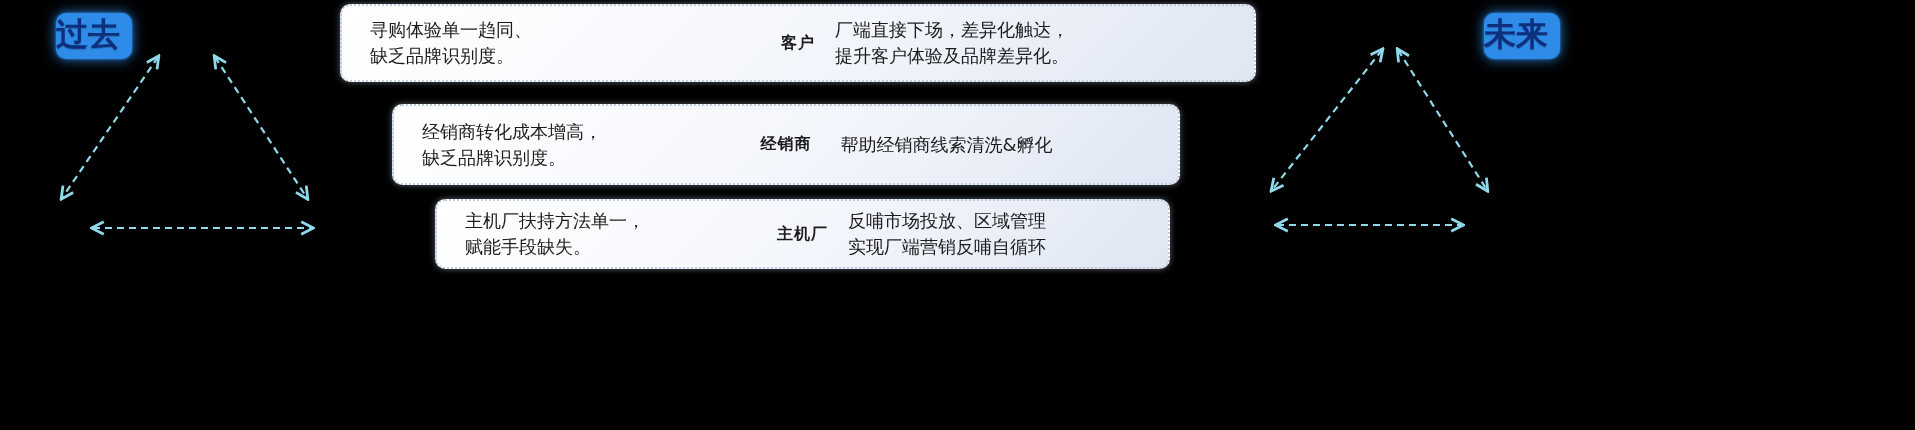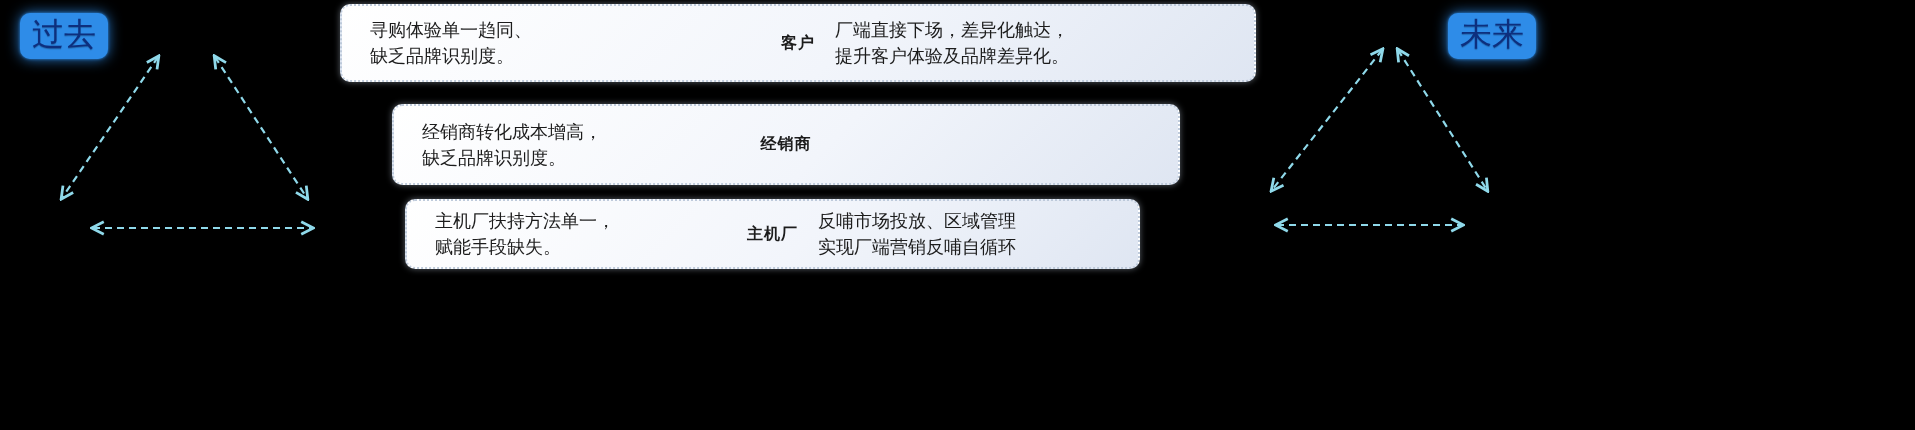--- a/index.html
+++ b/index.html
@@ -14,29 +14,30 @@
   .canvas{
     position:relative;
     width:1915px;height:430px;
     background:var(--bg-color);
     font-family:"DejaVu Sans","Liberation Sans",sans-serif;
     overflow:hidden;
   }
   .tag{
     position:absolute;
     display:inline-block;
-    padding:4px 12px 7px 12px;
+    padding:4px 12px 7px 0;
     font-size:32px;
-    font-weight:normal;
+    font-weight:bold;
     color:var(--label-text);
     background:var(--label-bg);
     border-radius:10px;
     box-shadow:0 0 14px rgba(46,140,232,.85), 0 0 3px rgba(46,140,232,.9);
     text-shadow:0 1px 1px rgba(0,0,0,.25);
     line-height:1.1;
+    margin-left:36px;
   }
   .tag.past{left:20px;top:13px;}
   .tag.future{left:1448px;top:13px;}
   svg.tri{position:absolute;overflow:visible;}
   svg.tri line{
     stroke:var(--arrow-color);
     stroke-width:2.2;
     stroke-dasharray:7 5;
   }
   svg.tri marker path{
@@ -63,21 +64,21 @@
   }
   .row-box .role{
     font-size:16px;
     font-weight:600;
     text-align:right;
     padding:0 20px;
     letter-spacing:1px;
   }
   .box1{left:340px;top:4px;width:916px;height:78px;}
   .box2{left:392px;top:104px;width:788px;height:81px;gap:9px;}
-  .box3{left:405px;top:199px;width:735px;height:70px;}
+  .box3{left:435px;top:199px;width:735px;height:70px;}
 </style>
 </head>
 <body>
 
 <div class="canvas">
 
   <div class="tag past">过去</div>
   <div class="tag future">未来</div>
 
   <svg class="tri" style="left:40px;top:45px;" width="290" height="200" viewBox="0 0 290 200">
@@ -114,20 +115,21 @@
     </div>
   </div>
 
   <div class="row-box box2">
     <div class="side-text">
       <div>经销商转化成本增高，</div>
       <div>缺乏品牌识别度。</div>
     </div>
     <div class="role">经销商</div>
     <div class="side-text">
+      <div>帮助经销商线索清洗&amp;孵化</div>
     </div>
   </div>
 
   <div class="row-box box3">
     <div class="side-text">
       <div>主机厂扶持方法单一，</div>
       <div>赋能手段缺失。</div>
     </div>
     <div class="role">主机厂</div>
     <div class="side-text">

